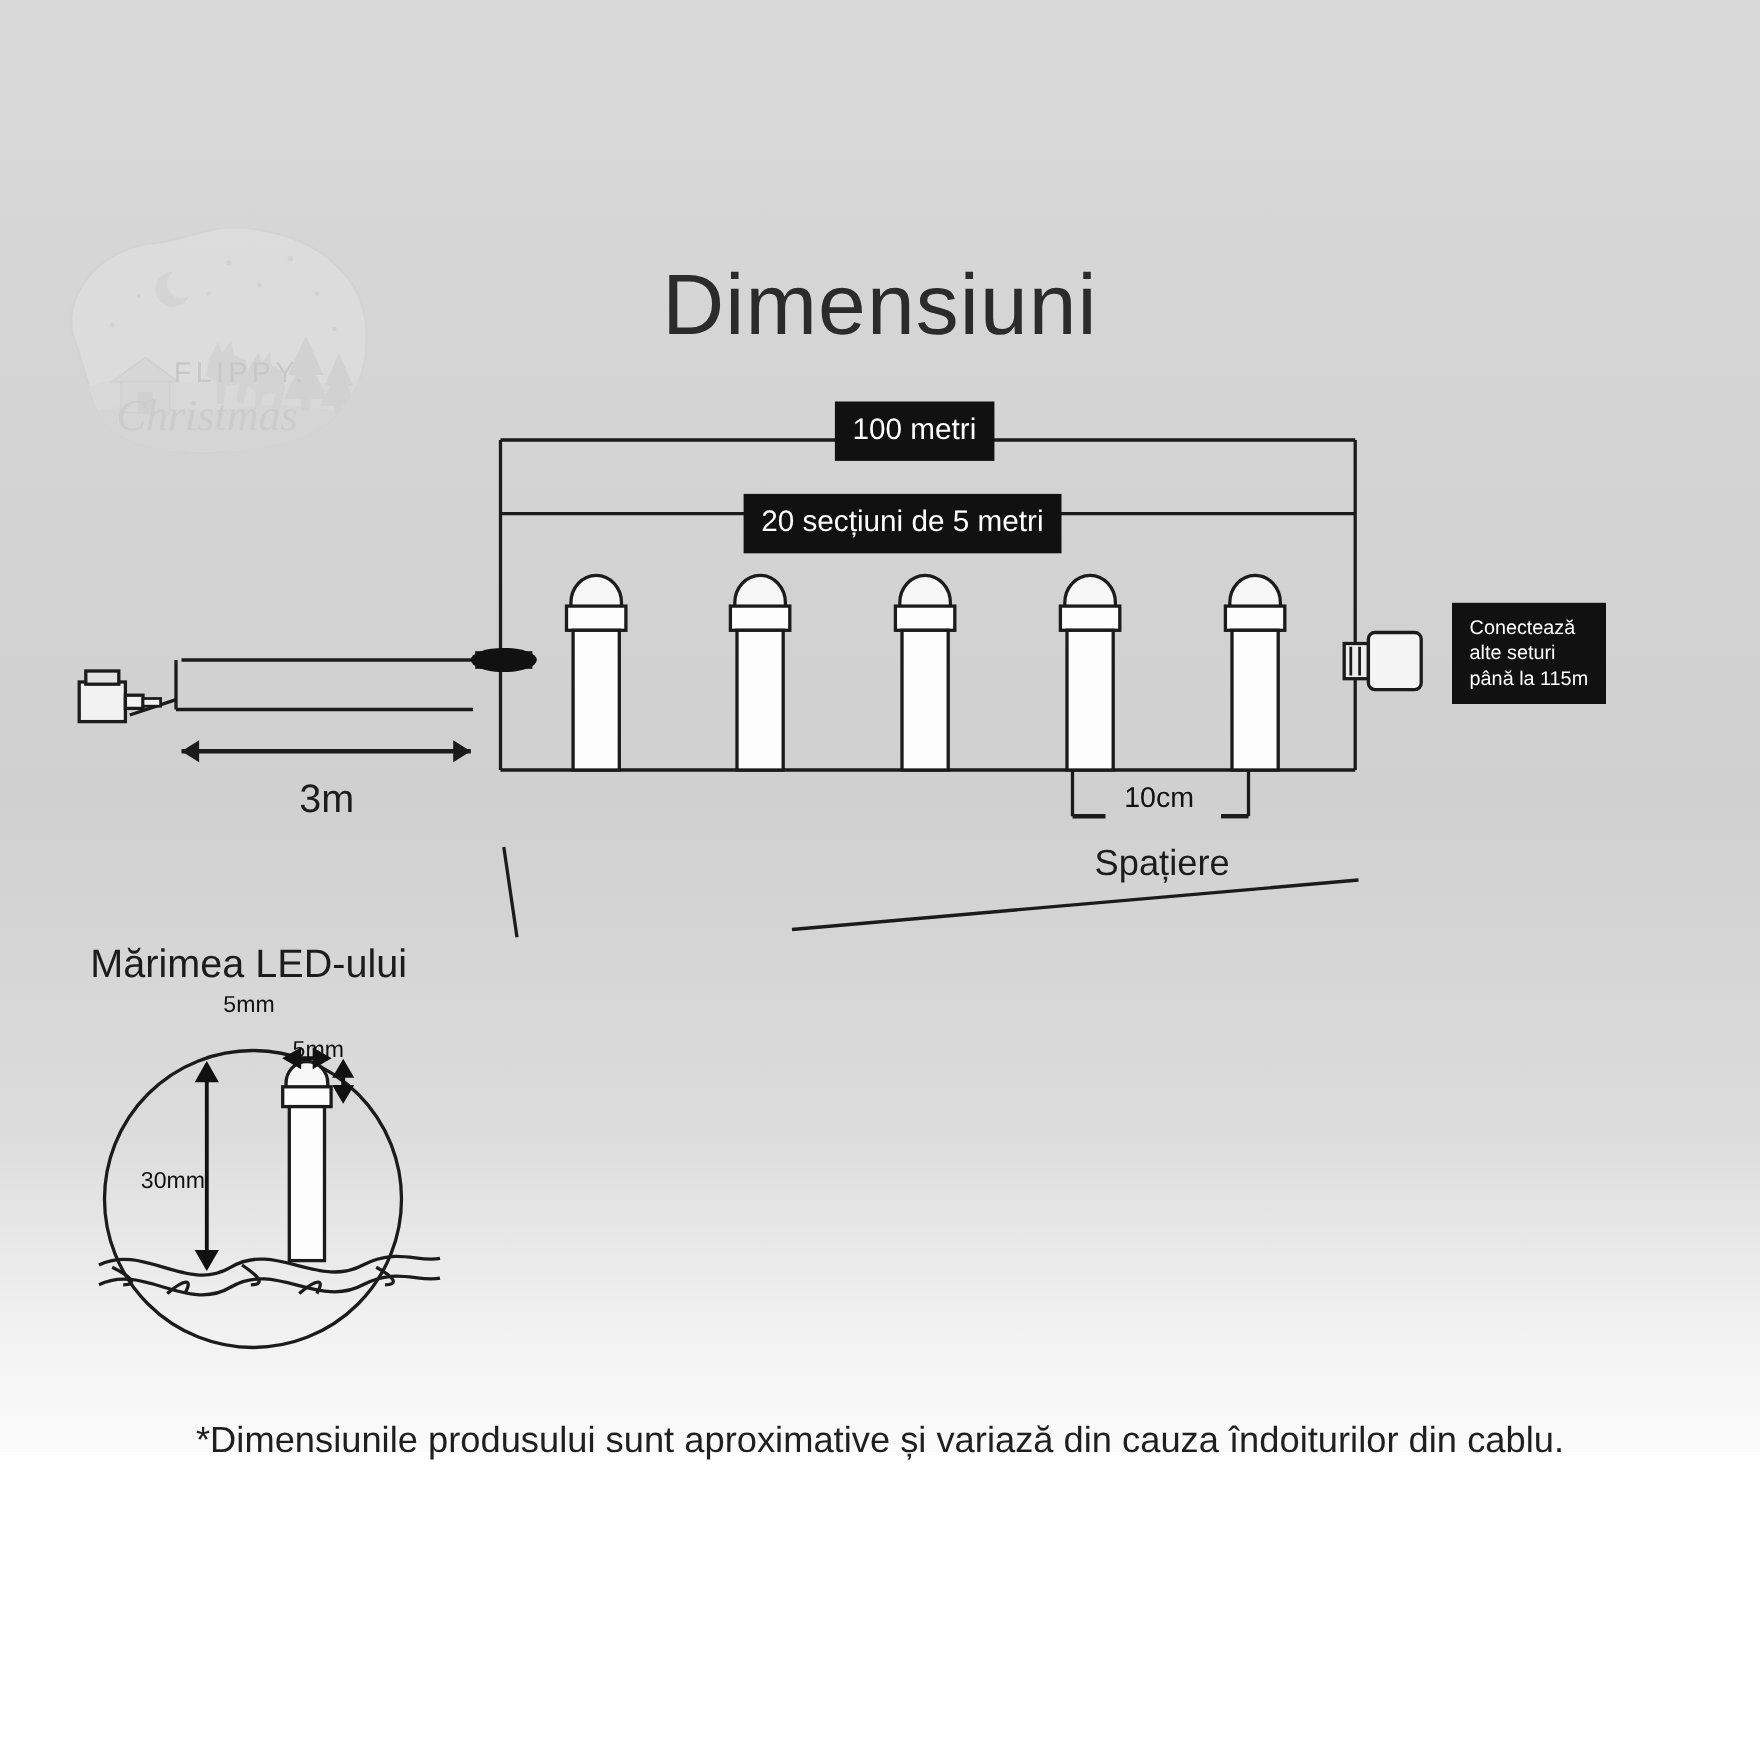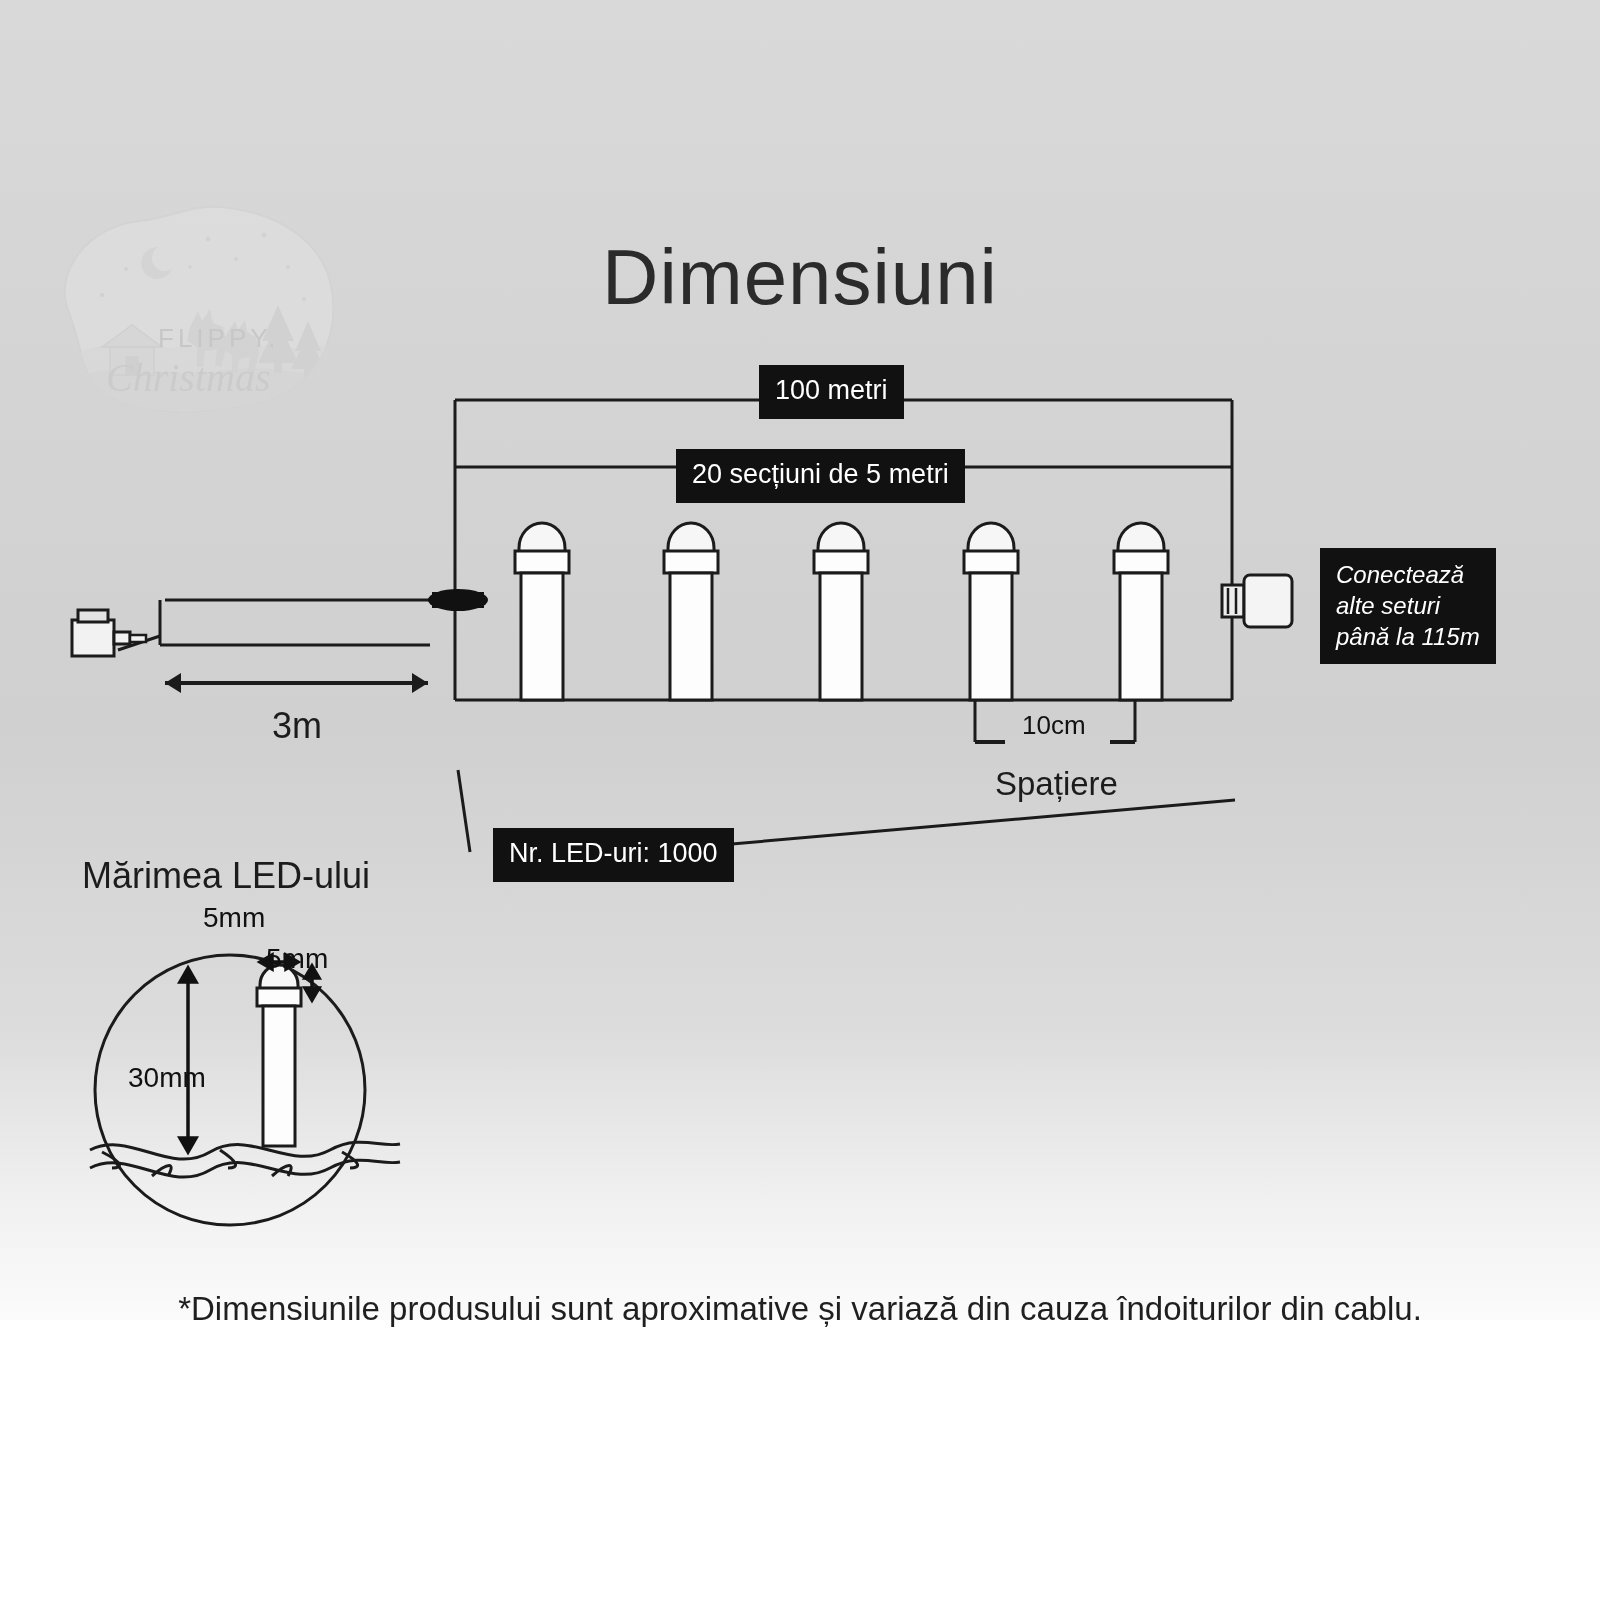--- a/index.html
+++ b/index.html
@@ -48,28 +48,28 @@
 
   
   .chip {
     background: #111111;
     color: #ffffff;
     font-size: 27px;
     padding: 9px 16px 11px 16px;
     white-space: nowrap;
     line-height: 1.25;
   }
-  .chip.multi { font-size: 24px; line-height: 1.3; padding: 11px 16px; font-style: italic; }
+  .chip.multi { font-size: 18px; line-height: 1.3; padding: 11px 16px; }
 
   
   .plain {
     color: #1c1c1c;
     font-size: 30px;
   }
-  .tiny { font-size: 28px; color: #111; }
+  .tiny { font-size: 21px; color: #111; }
 
   
   #footnote {
     left: 0; top: 1290px; width: 1600px; text-align: center;
     font-size: 33px; color: #1f1f1f;
   }
 
   svg { display: block; }
 </style>
 </head>
@@ -252,21 +252,20 @@
     <div>alte seturi</div>
     <div>până la 115m</div>
   </div>
 
   <div class="abs plain" style="left:272px; top:705px; font-size:36px;text-align:right;">3m</div>
 
   <div class="abs tiny" style="left:1022px; top:710px; font-size:26px;">10cm</div>
 
   <div class="abs plain" style="left:995px; top:765px; font-size:33px;">Spațiere</div>
 
-  <div class="abs chip" style="left:493px; top:828px;">Nr. LED-uri: 1000</div>
 
   <div class="abs plain" style="left:82px; top:855px; font-size:36px;">Mărimea LED-ului</div>
 
   <div class="abs tiny" style="left:203px; top:902px;">5mm</div>
 
   <div class="abs tiny" style="left:266px; top:943px;">5mm</div>
 
   <div class="abs tiny" style="left:128px; top:1062px;">30mm</div>
 
 

